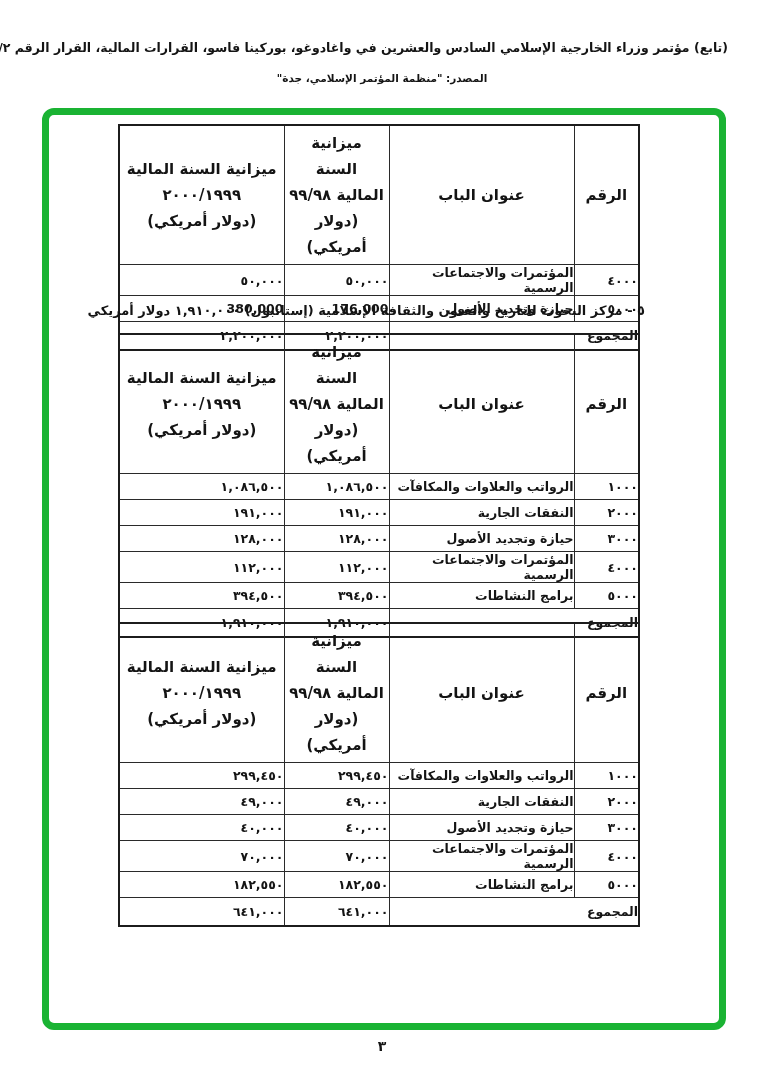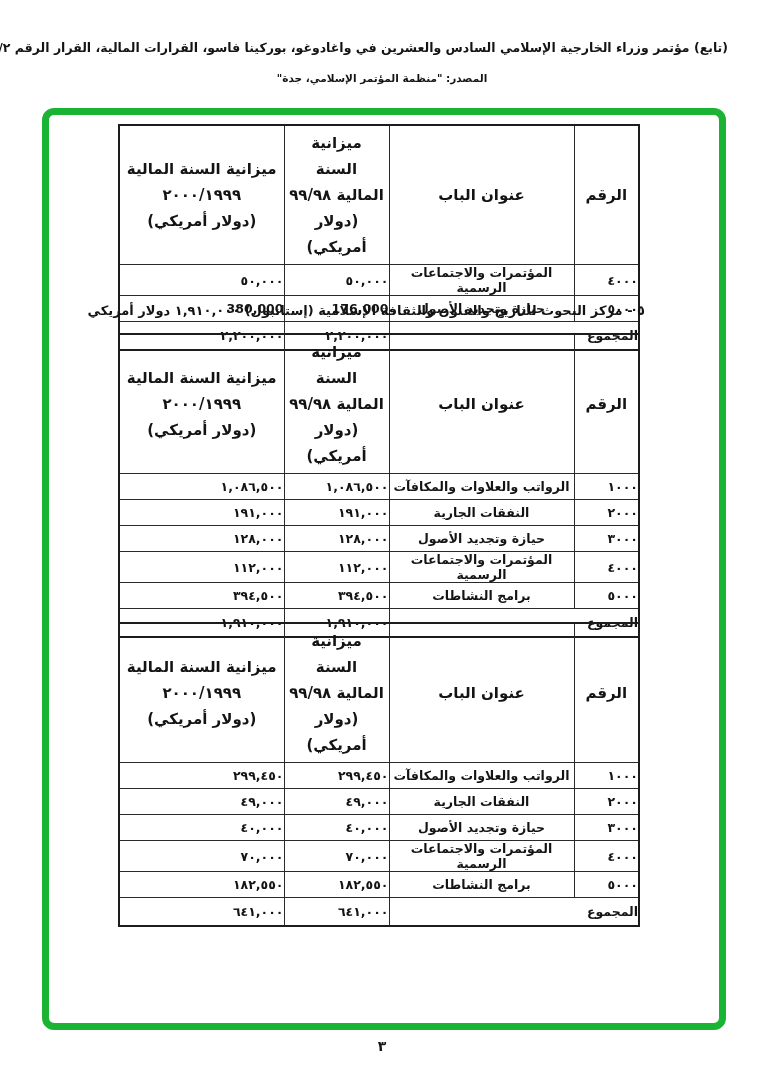--- a/index.html
+++ b/index.html
@@ -36,21 +36,21 @@
     border:2px solid #1c1c1c;
   }
   .tbl th,.tbl td{border:1.5px solid #2a2a2a;}
   .tbl thead th{
     height:85px;font-size:15px;vertical-align:middle;
     text-align:center;font-weight:bold;padding:4px;
   }
   .tbl thead th div{line-height:26px;}
   .tbl tbody td{height:25px;font-size:12.5px;padding:0;}
   td.num-cell{text-align:right;padding-left:5px;font-size:12px;}
-  td.title-cell{text-align:center;padding-right:2px;font-size:13px;}
+  td.title-cell{text-align:right;padding-right:2px;font-size:13px;}
   td.money{text-align:right;padding-left:0;padding-right:7px;font-size:12px;}
   tr[data-name="total-row"] td{height:27px;}
   td.total-label{font-size:14.5px;font-weight:bold;}
   .page-num{
     position:absolute;top:1038px;left:0;width:100%;
     text-align:center;font-size:14px;
   }
 </style>
 </head>
 <body data-name="scanned-document-page">

